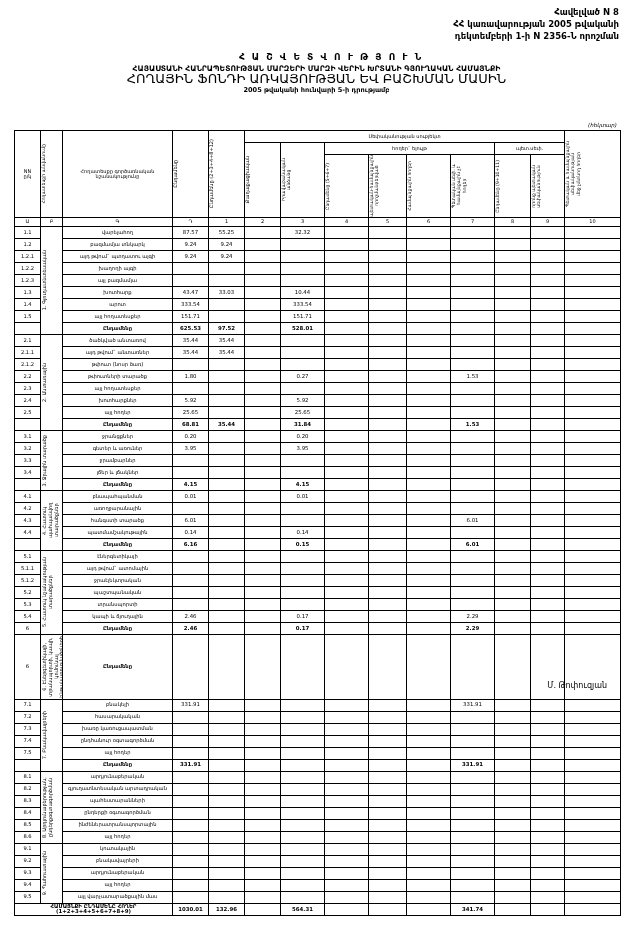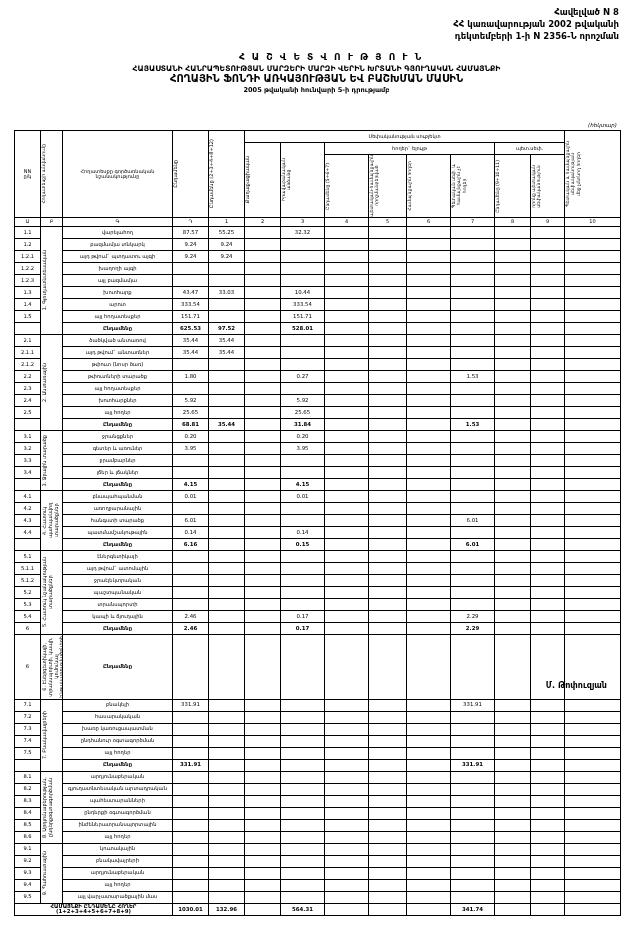--- a/index.html
+++ b/index.html
@@ -16,21 +16,21 @@
   
   .hdr-right{
     position:absolute;right:14px;top:6px;text-align:right;
     font-size:8.5px;font-weight:bold;line-height:12px;
   }
   .hdr-center{
     position:absolute;left:0;right:0;top:52px;text-align:center;
   }
   .t-title{font-size:9px;font-weight:bold;letter-spacing:2px;margin-bottom:2px;padding-left:29px;}
   .t-l1{font-size:7.6px;font-weight:bold;line-height:10px;}
-  .t-l2{font-size:10px;font-weight:bold;line-height:10px;}
+  .t-l2{font-size:13px;font-weight:normal;line-height:10px;}
   .t-l3{font-size:6.6px;font-weight:bold;line-height:10px;margin-top:1px;}
   .unit-note{
     position:absolute;right:16px;top:122px;font-size:5.5px;font-style:italic;
   }
 
   
   table.main{
     position:absolute;left:14px;top:130px;
     border-collapse:collapse;
     table-layout:fixed;
@@ -72,31 +72,31 @@
     font-size:5.0px;white-space:normal;line-height:1.15;
     padding:1px;
   }
 
   
   .foot-left{
     position:absolute;left:16px;bottom:18px;font-size:7.6px;font-weight:bold;
     line-height:11px;
   }
   .foot-right{
-    position:absolute;right:26px;bottom:29px;font-size:8px;font-weight:bold;
+    position:absolute;right:26px;bottom:29px;font-size:8px;font-weight:normal;
   }
 </style>
 </head>
 <body>
 
 <div class="page">
 
   <div class="hdr-right">
     <div>Հավելված N 8</div>
-    <div>ՀՀ կառավարության 2002 թվականի</div>
+    <div>ՀՀ կառավարության 2005 թվականի</div>
     <div>դեկտեմբերի 1-ի N 2356-Ն որոշման</div>
   </div>
 
   <div class="hdr-center">
     <div class="t-title">Հ Ա Շ Վ Ե Տ Վ Ո Ւ Թ Յ Ո Ւ Ն</div>
     <div class="t-l1">ՀԱՅԱՍՏԱՆԻ ՀԱՆՐԱՊԵՏՈՒԹՅԱՆ ՄԱՐԶԵՐԻ ՄԱՐԶԻ ՎԵՐԻՆ ԽՐՏԱՆԻ ԳՅՈՒՂԱԿԱՆ ՀԱՄԱՅՆՔԻ</div>
     <div class="t-l2">ՀՈՂԱՅԻՆ ՖՈՆԴԻ ԱՌԿԱՅՈՒԹՅԱՆ ԵՎ ԲԱՇԽՄԱՆ ՄԱՍԻՆ</div>
     <div class="t-l3">2005 թվականի հունվարի 5-ի դրությամբ</div>
   </div>
 

